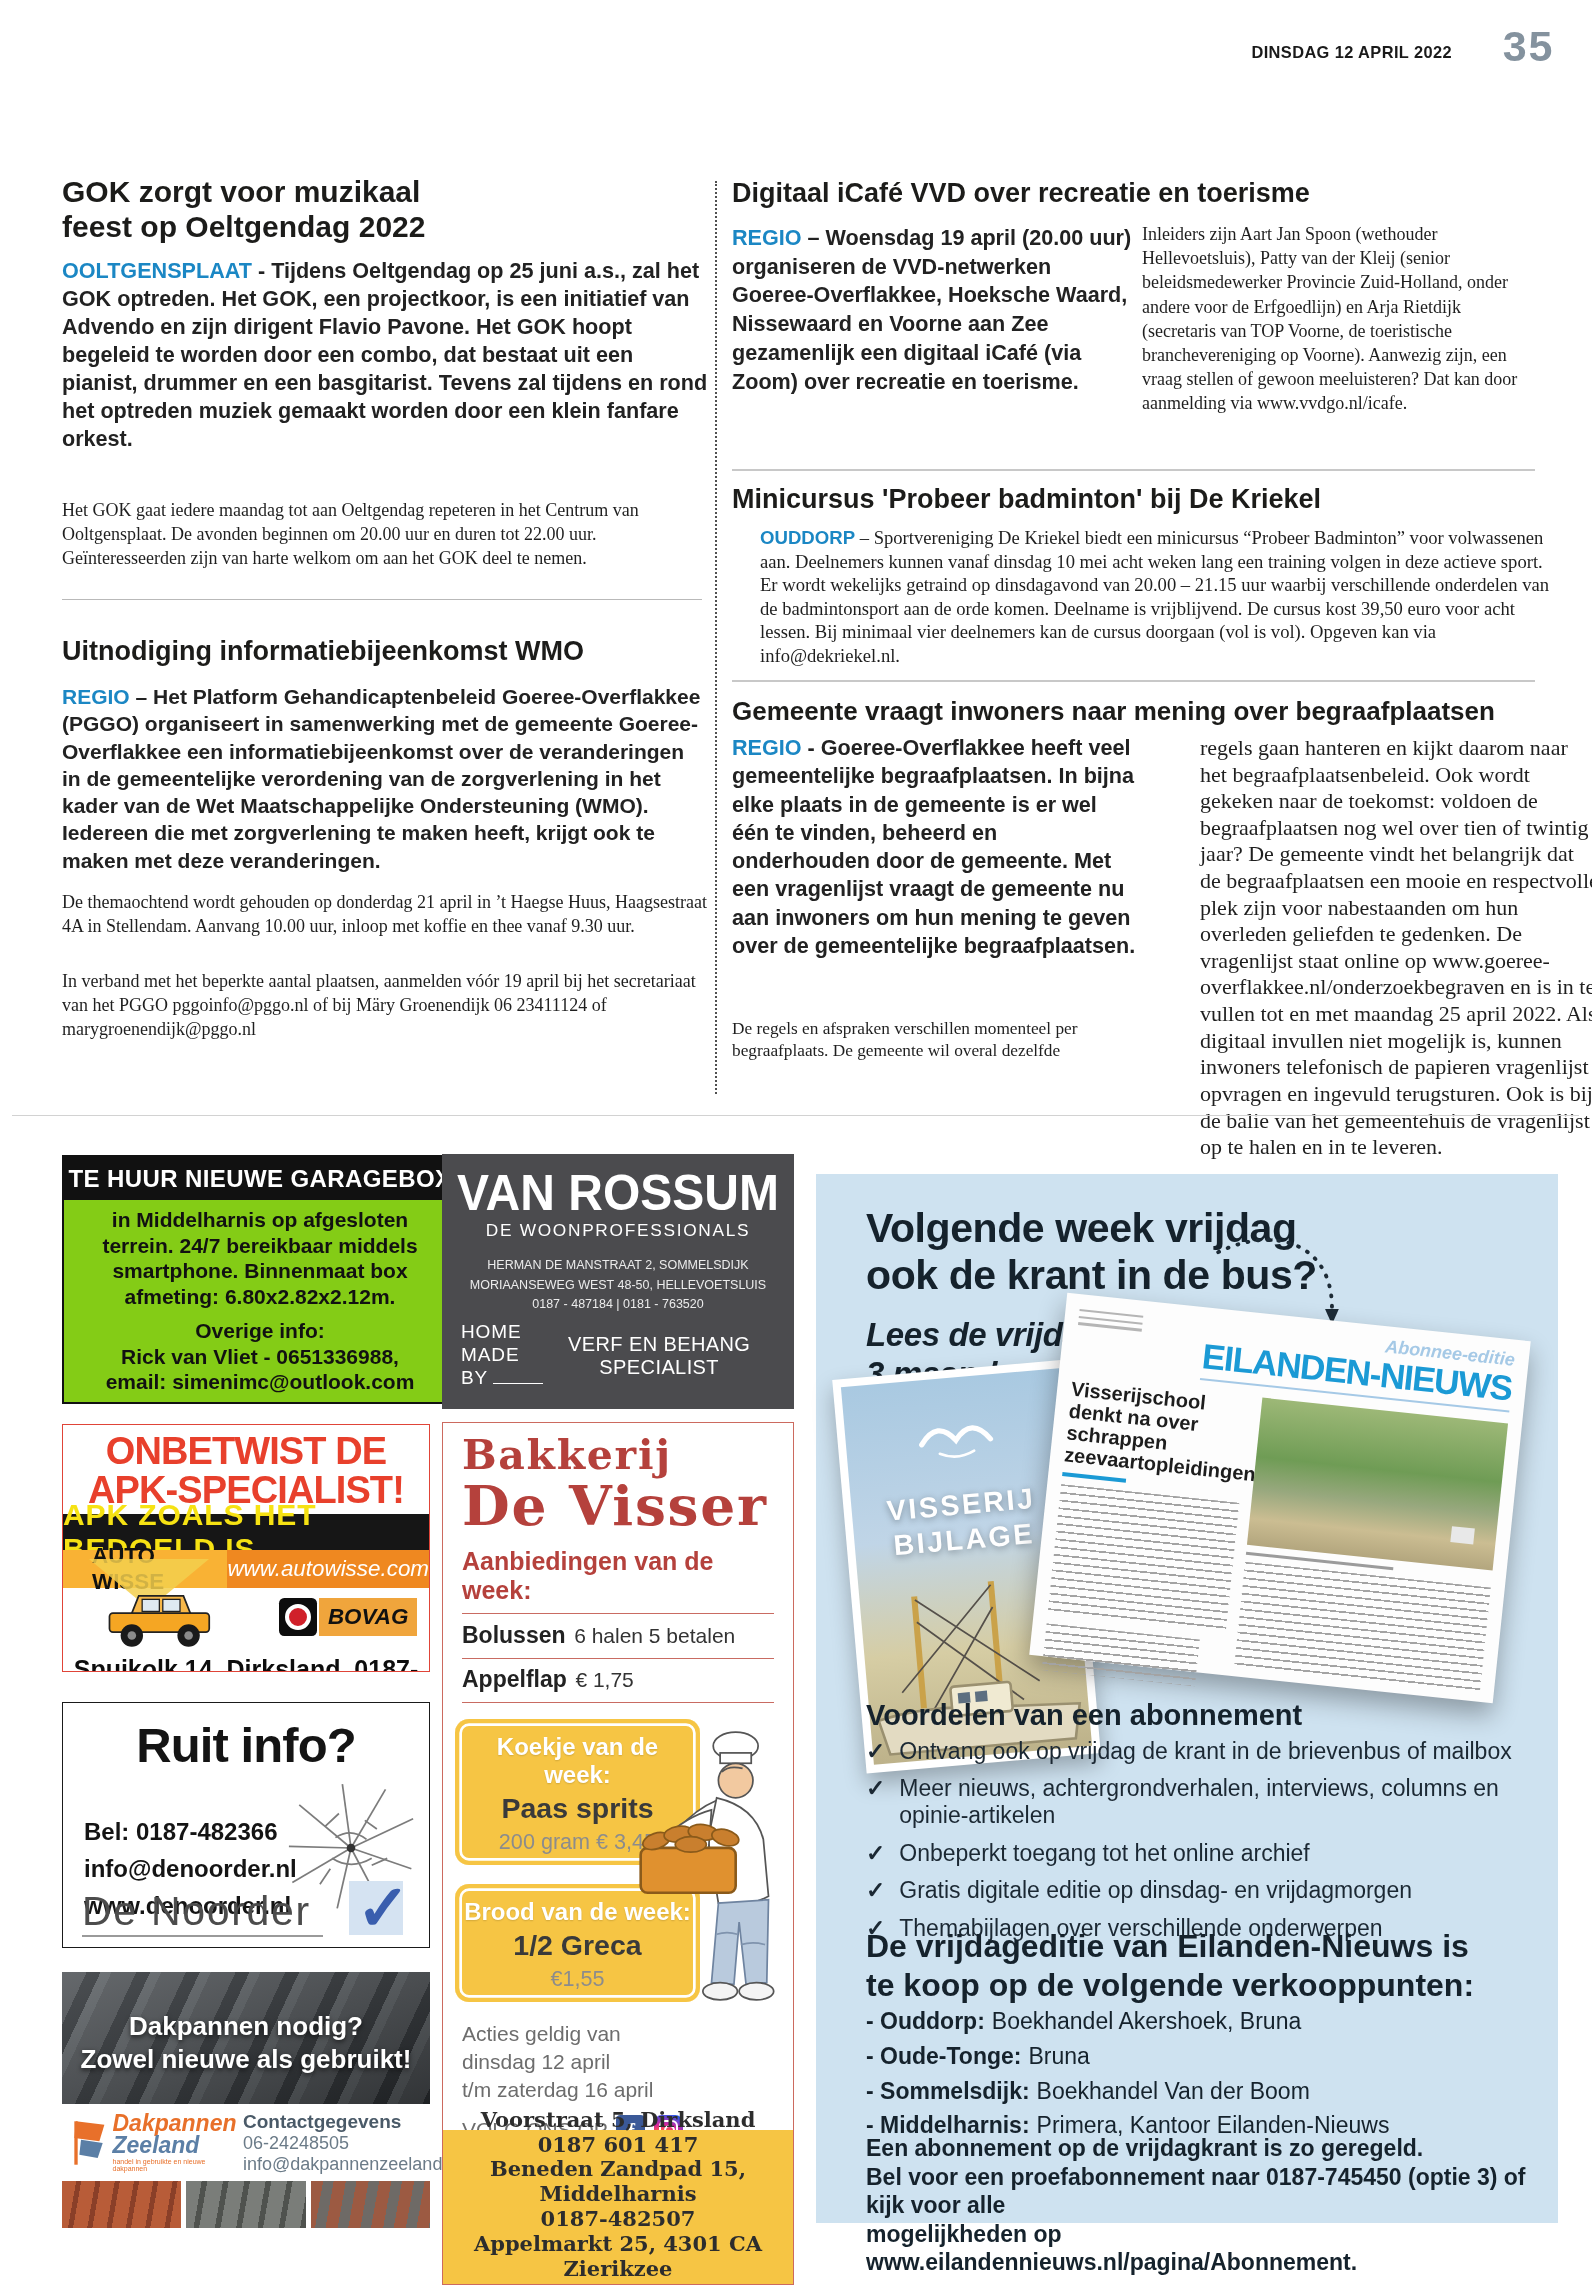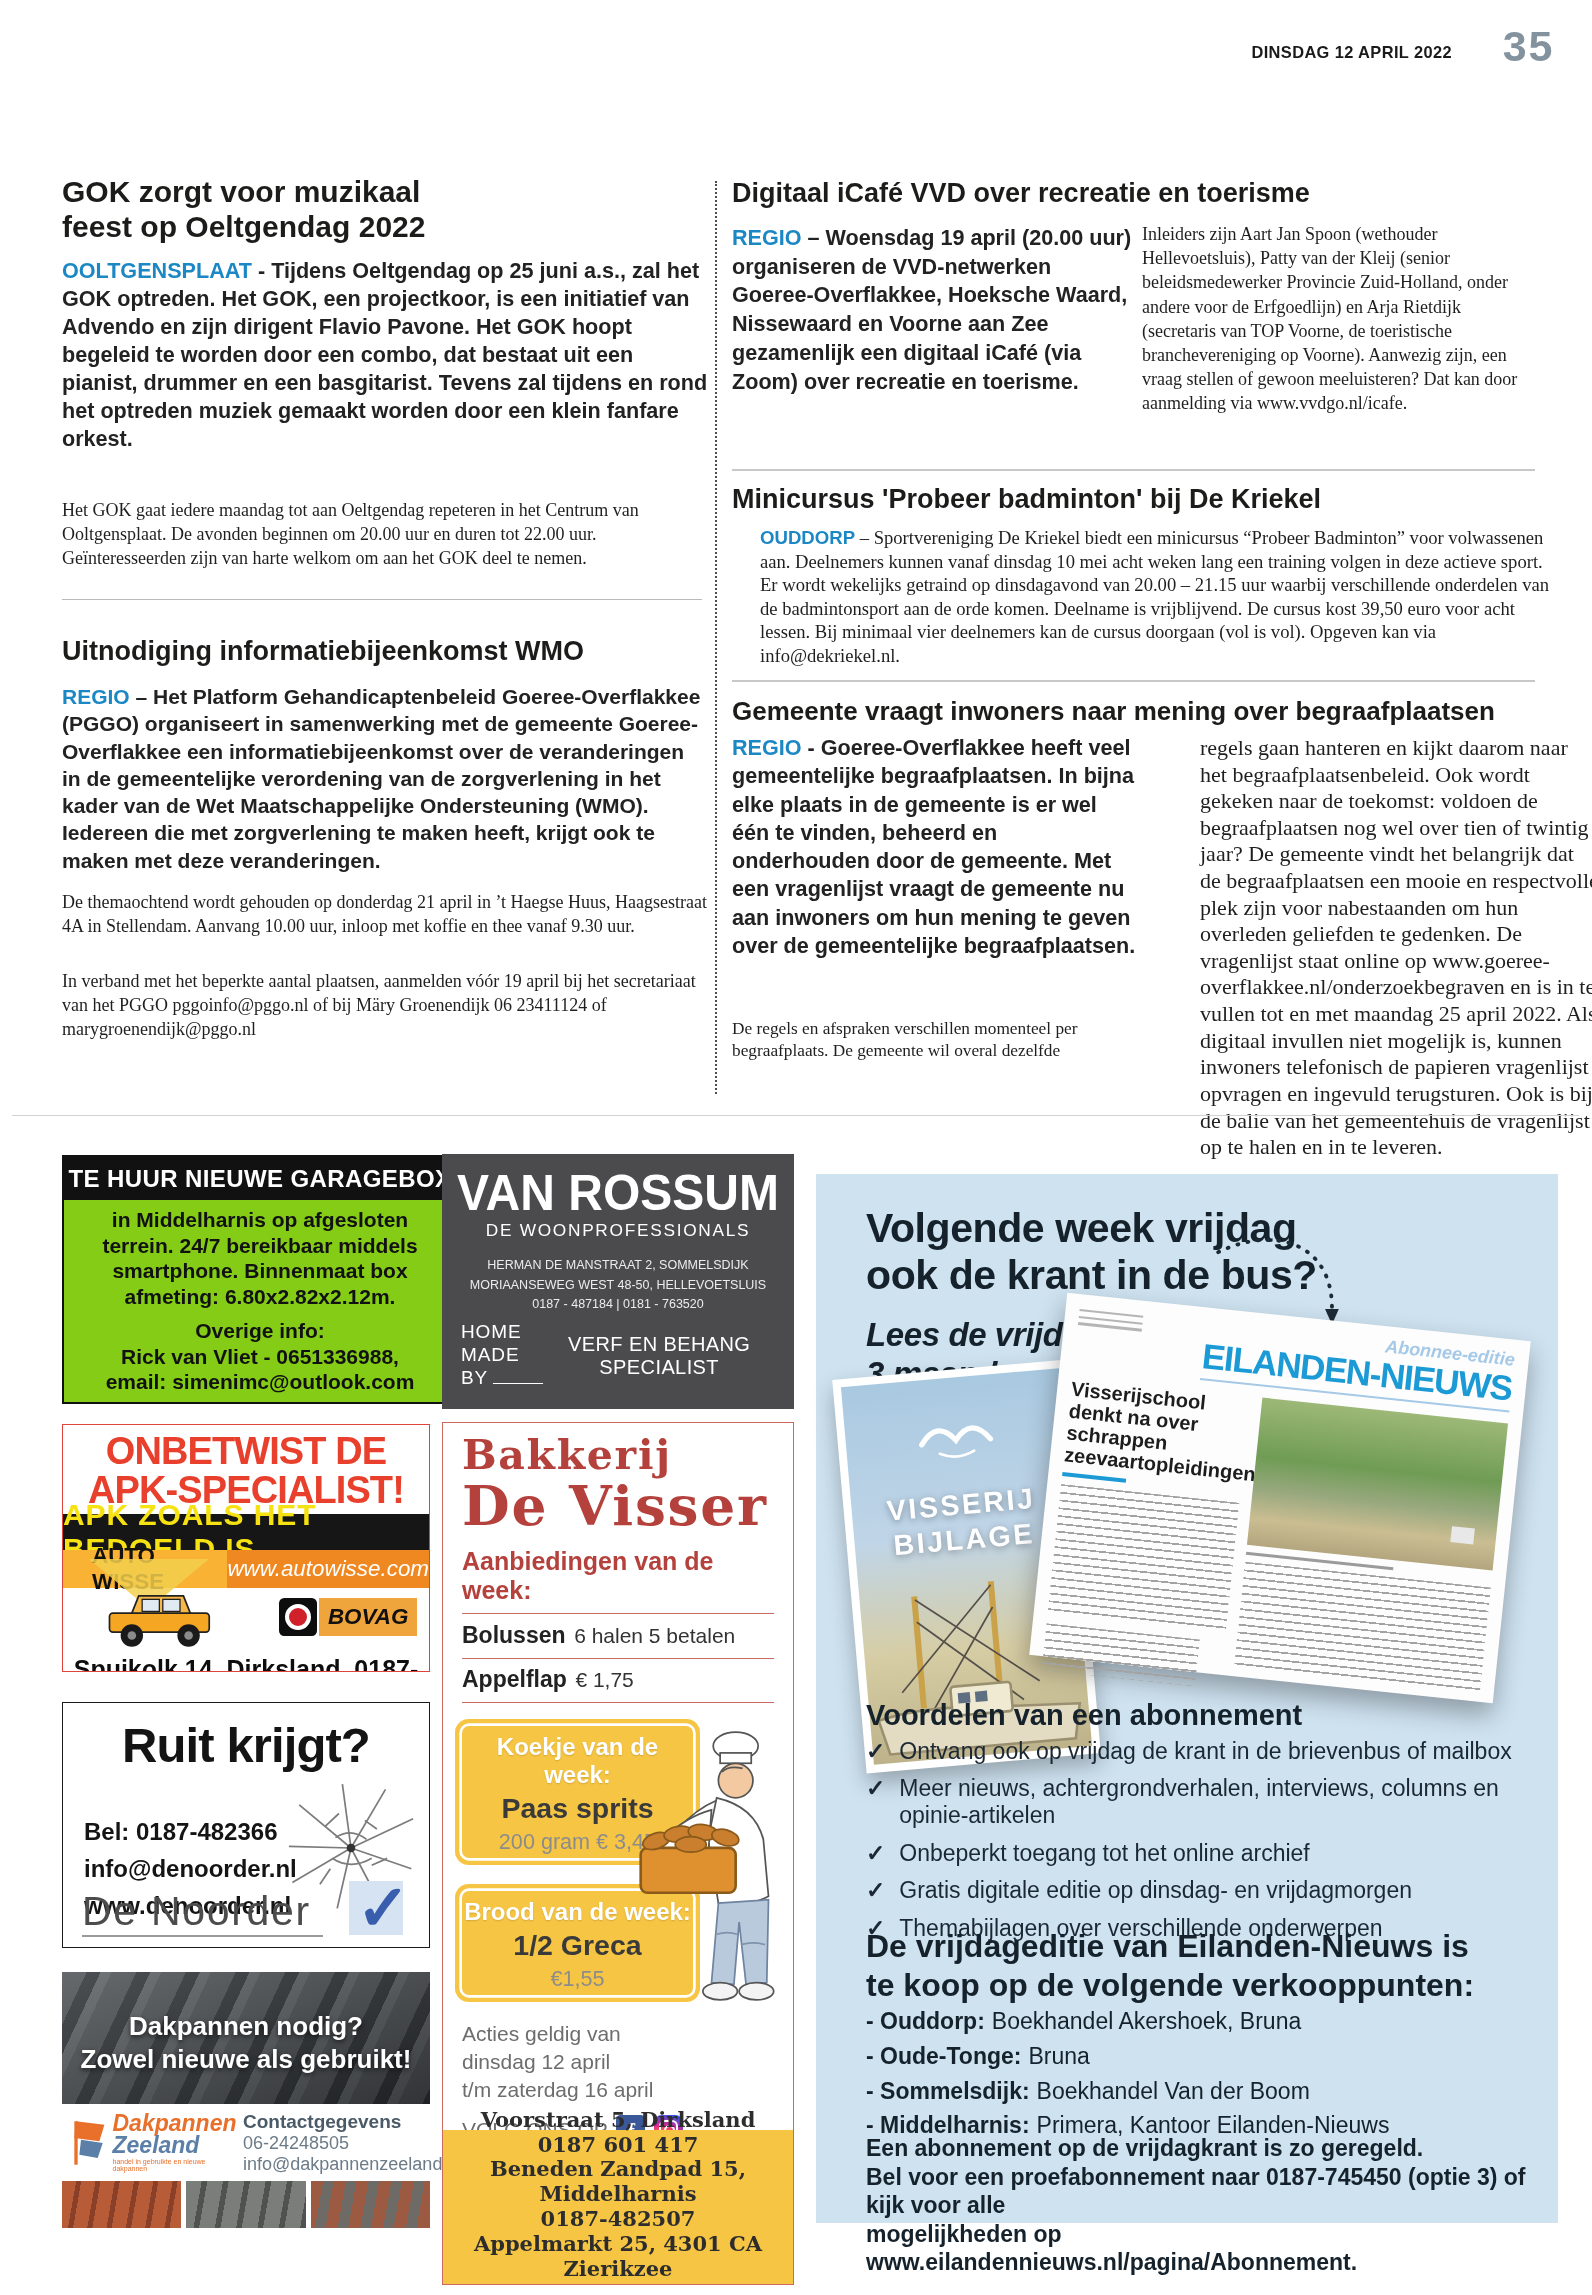--- a/index.html
+++ b/index.html
@@ -241,21 +241,21 @@
         <div class="bq">
             <div class="ring"></div>
           </div>
         <div class="bt">BOVAG</div>
       </div>
     </div>
     <div class="apk-addr">Spuikolk 14, Dirksland, 0187-609260</div>
   </div>
 
   <div class="abs" id="ad-noorder">
-    <div class="rk">Ruit krijgt?</div>
+    <div class="rk">Ruit info?</div>
     <svg class="crack" width="138" height="138" viewBox="0 0 160 160">
       <g stroke="#7c7c7c" stroke-width="2" fill="none">
         <path d="M80 80 L20 30"></path>
           <path d="M80 80 L70 6"></path>
           <path d="M80 80 L120 12"></path>
           <path d="M80 80 L152 46"></path>
         <path d="M80 80 L150 104"></path>
           <path d="M80 80 L118 152"></path>
           <path d="M80 80 L64 150"></path>
           <path d="M80 80 L12 120"></path>

